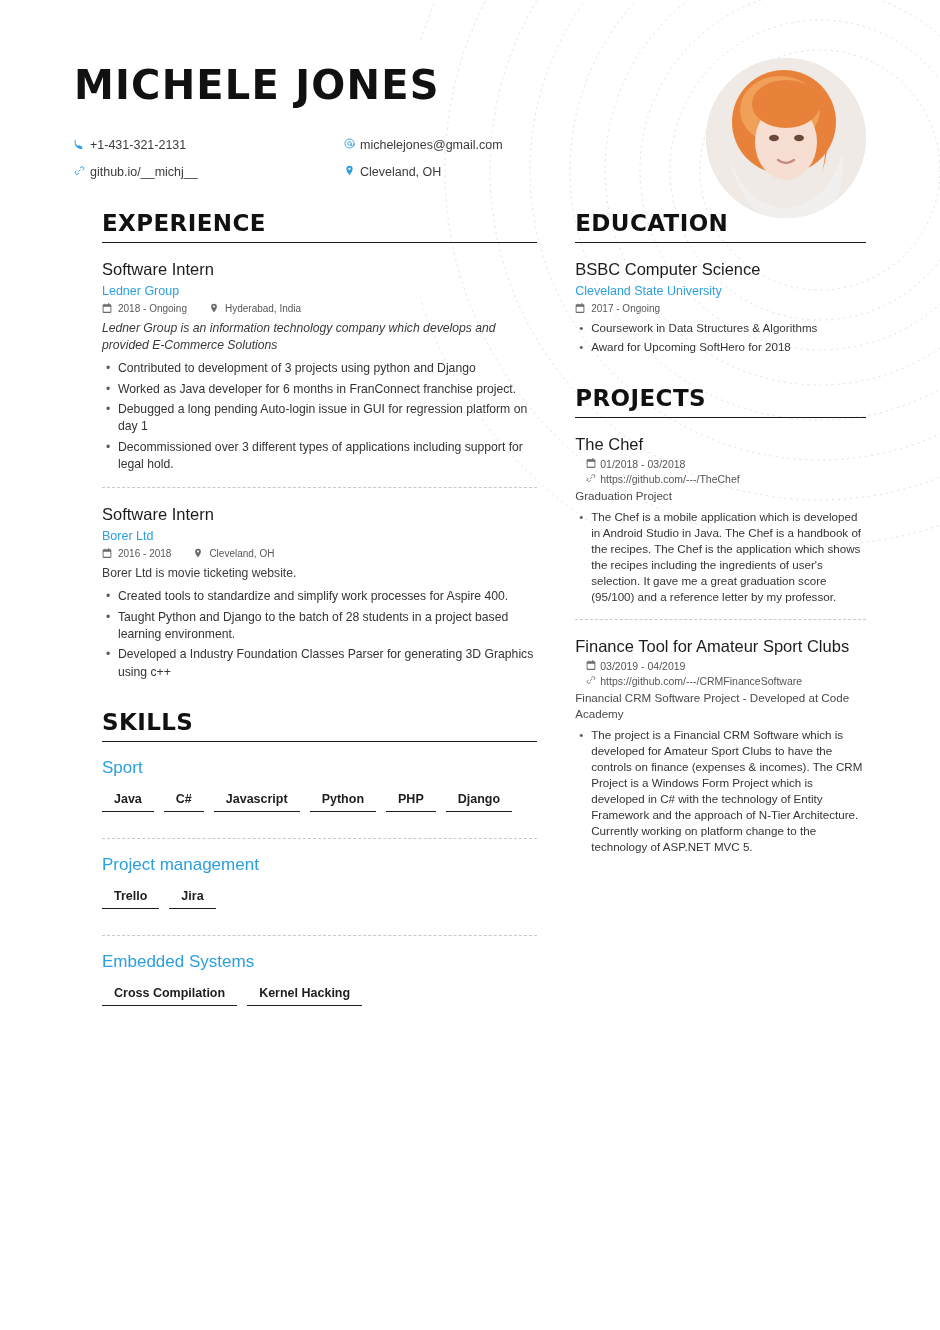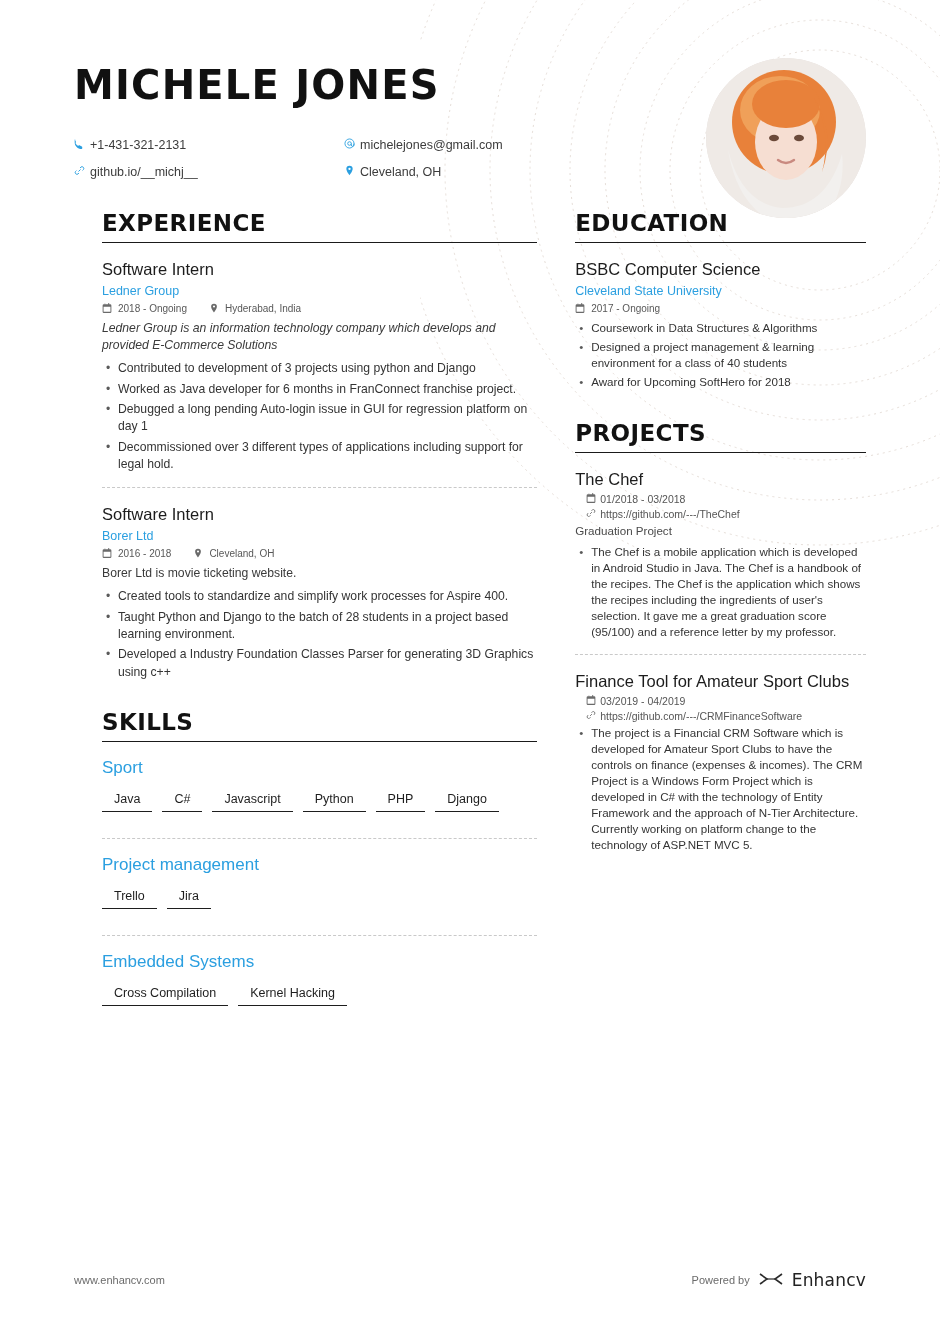--- a/index.html
+++ b/index.html
@@ -169,21 +169,21 @@
   
   .skill-group-title {
     font-size: 17px;
     color: #2b9fe0;
     margin: 0 0 14px 0;
     font-weight: normal;
   }
   .chips { display: flex; flex-wrap: wrap; gap: 0 10px; }
   .chip {
     font-size: 12.5px;
-    font-weight: normal;
+    font-weight: bold;
     color: #1e1e1e;
     padding: 0 12px 5px 12px;
     border-bottom: 1.3px solid #1e1e1e;
     margin-bottom: 12px;
     white-space: nowrap;
   }
 
   
   .r-title { font-size: 16.5px; color: #1c1c1c; margin: 0 0 4px 0; font-weight: normal; line-height: 1.25;}
   .r-meta { font-size: 10.5px; color: #555; display:flex; align-items:center; gap:4px; margin-bottom:3px;padding-left:11px;}
@@ -413,21 +413,20 @@
           <div class="meta">
             <span class="mi">
               <svg width="10" height="10" viewBox="0 0 16 16" fill="#6a6a6a">
                   <path d="M4.5 0v2H3a2 2 0 0 0-2 2v10a2 2 0 0 0 2 2h10a2 2 0 0 0 2-2V4a2 2 0 0 0-2-2h-1.5V0h-1.5v2h-5V0zM2.5 6h11v8h-11z"></path>
                 </svg>
             </span>
             <span>2017 - Ongoing</span>
           </div>
           <ul class="bullets small">
             <li>Coursework in Data Structures &amp; Algorithms</li>
-            <li>Designed a project management &amp; learning environment for a class of 40 students</li>
             <li>Award for Upcoming SoftHero for 2018</li>
           </ul>
         </div>
       </div>
 
       <div class="sec" style="margin-top:30px;">
         <h2 class="sec-title">PROJECTS</h2>
         <hr class="sec-rule">
 
         <div class="entry">
@@ -471,37 +470,24 @@
           <div class="r-meta">
             <span class="mi">
               <svg width="10" height="10" viewBox="0 0 16 16" fill="none" stroke="#6a6a6a" stroke-width="1.4">
                   <path d="M6.5 9.5l3-3"></path>
                   <path d="M8.8 4.3l1.4-1.4a2.6 2.6 0 0 1 3.6 3.6l-1.4 1.4"></path>
                   <path d="M7.2 11.7l-1.4 1.4a2.6 2.6 0 0 1-3.6-3.6l1.4-1.4"></path>
                 </svg>
             </span>
             <span>https://github.com/---/CRMFinanceSoftware</span>
           </div>
+          <div class="r-note">Financial CRM Software Project - Developed at Code Academy</div>
           <ul class="bullets small">
             <li>The project is a Financial CRM Software which is developed for Amateur Sport Clubs to have the controls on finance (expenses &amp; incomes). The CRM Project is a Windows Form Project which is developed in C# with the technology of Entity Framework and the approach of N-Tier Architecture. Currently working on platform change to the technology of ASP.NET MVC 5.</li>
           </ul>
         </div>
       </div>
 
     </div>
   </div>
 
-  <div class="footer">
-    <span>www.enhancv.com</span>
-    <span class="powered">
-      <span>Powered by</span>
-      <span>
-        <svg width="26" height="16" viewBox="0 0 26 16" fill="none" stroke="#2b2b2b" stroke-width="1.6">
-          <path d="M2 3 L9 8 L2 13"></path>
-          <path d="M24 3 L17 8 L24 13"></path>
-          <path d="M9 8 L17 8" stroke-width="1.2"></path>
-        </svg>
-      </span>
-      <span class="brand">Enhancv</span>
-    </span>
-  </div>
 
 </div>
 
 </body></html>

